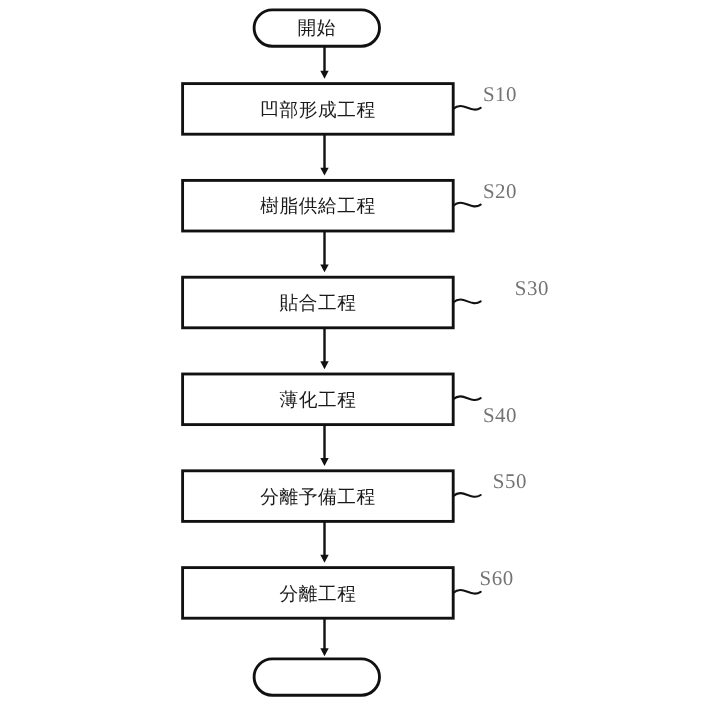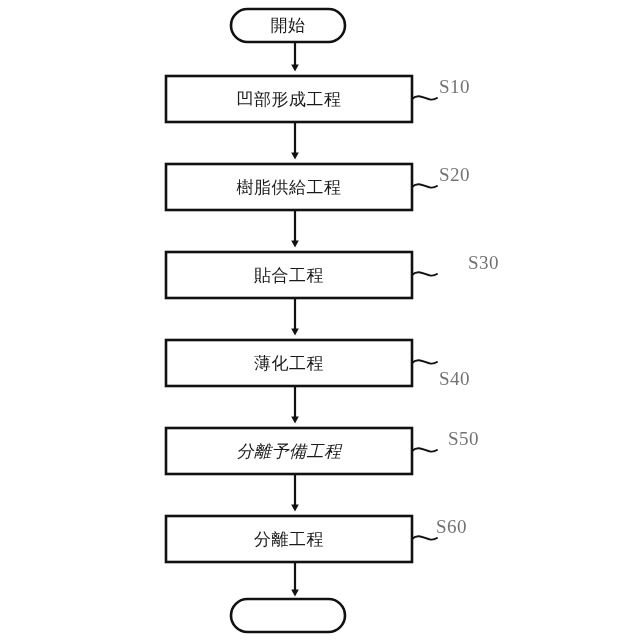--- a/index.html
+++ b/index.html
@@ -85,21 +85,21 @@
   </svg>
 
   <div class="node-label" style="left:231px; top:9px; width:114px; height:33px;">開始</div>
 
   <div class="node-label" style="left:231px; top:599px; width:114px; height:33px;margin-top:44px;">終了</div>
 
   <div class="node-label" style="left:166px; top:76px; width:246px; height:46px;">凹部形成工程</div>
   <div class="node-label" style="left:166px; top:164px; width:246px; height:46px;">樹脂供給工程</div>
   <div class="node-label" style="left:166px; top:252px; width:246px; height:46px;">貼合工程</div>
   <div class="node-label" style="left:166px; top:340px; width:246px; height:46px;">薄化工程</div>
-  <div class="node-label" style="left:166px; top:428px; width:246px; height:46px;font-style:italic;">分離予備工程</div>
+  <div class="node-label" style="left:166px; top:428px; width:246px; height:46px;">分離予備工程</div>
   <div class="node-label" style="left:166px; top:516px; width:246px; height:46px;">分離工程</div>
 
   <div class="step-code" style="left:439px; top:76px;">S10</div>
   <div class="step-code" style="left:439px; top:164px;">S20</div>
   <div class="step-code" style="left:439px; top:252px;margin-left:29px;">S30</div>
   <div class="step-code" style="left:439px; top:340px;margin-top:28px;">S40</div>
   <div class="step-code" style="left:436px; top:428px;margin-left:12px;">S50</div>
   <div class="step-code" style="left:436px; top:516px;">S60</div>
 
 </div>

